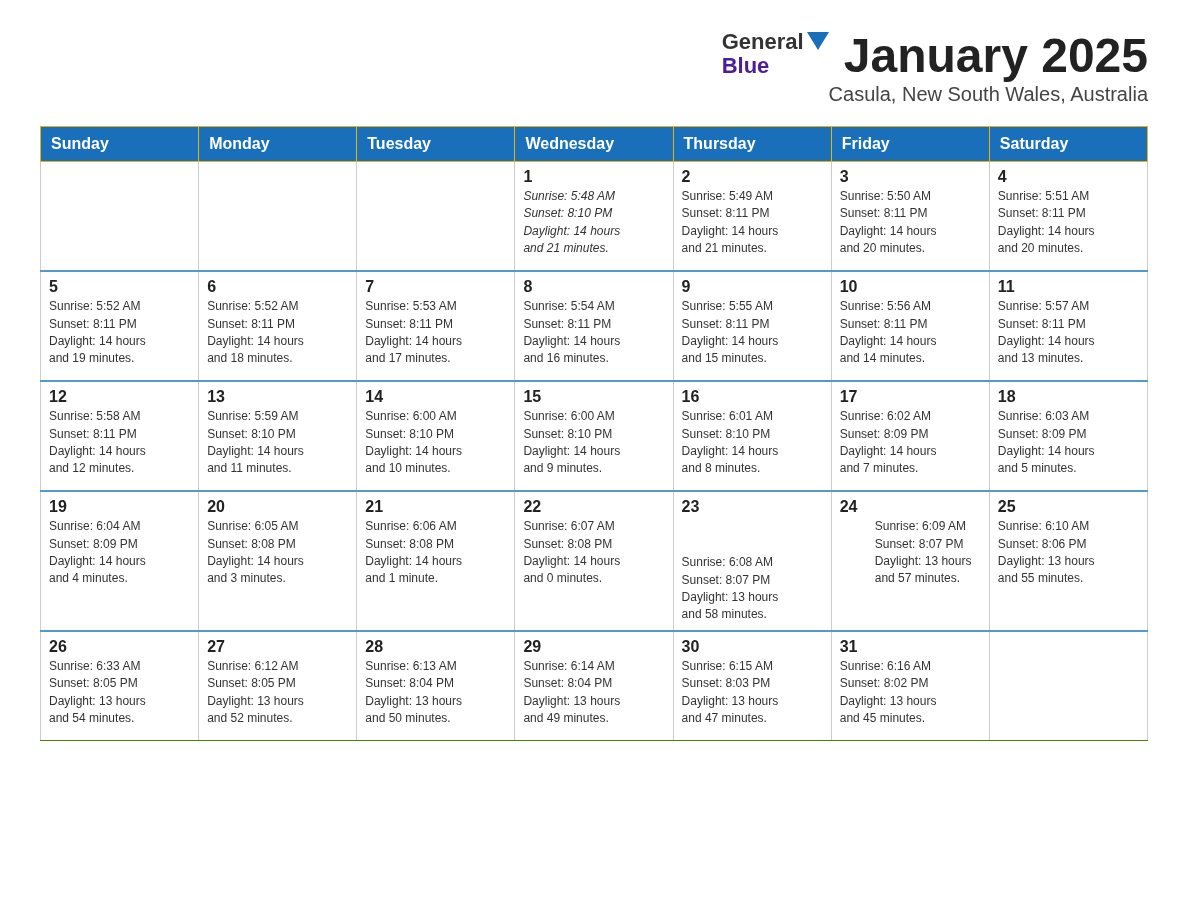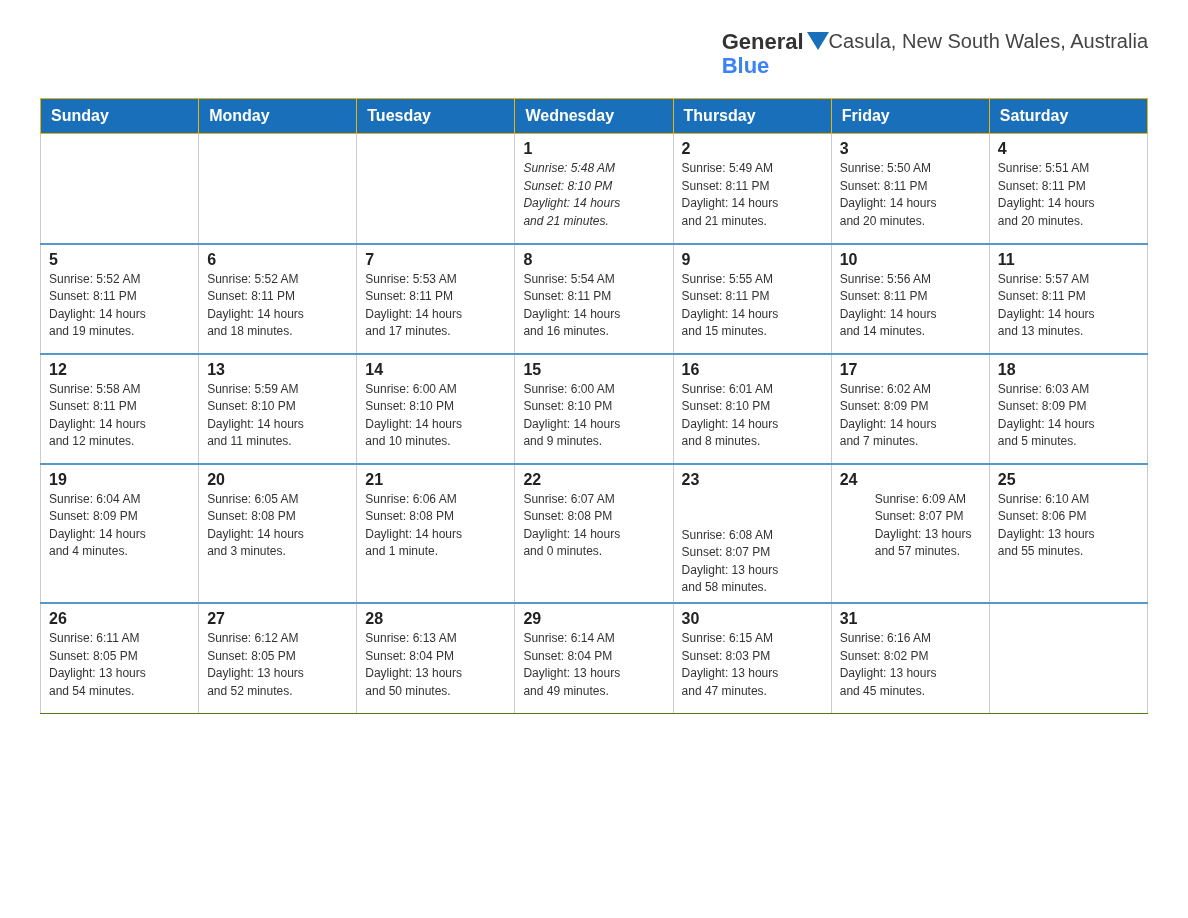--- a/index.html
+++ b/index.html
@@ -90,24 +90,25 @@
   <div class="logo">
     <div style="display:flex;flex-direction:column;align-items:flex-start;">
       <div style="display:flex;align-items:center;">
         <span class="logo-text">General</span>
         <div style="display:inline-block;margin-left:3px;margin-top:2px;">
           <svg width="22" height="18" viewBox="0 0 22 18">
             <polygon points="0,0 22,0 11,18" fill="#1a6fba"></polygon>
           </svg>
         </div>
       </div>
-      <span class="logo-text blue" style="color:#3b82f6;font-size:22px;font-weight:bold;">Blue</span>
+      <span class="logo-text blue" style="color:#4c1d95;font-size:22px;font-weight:bold;">Blue</span>
     </div>
   </div>
   <div class="title-block">
+    <h1>January 2025</h1>
     <h2>Casula, New South Wales, Australia</h2>
   </div>
 </div>
 
 <table class="calendar">
   <thead>
     <tr>
     <th>Sunday</th>
         <th>Monday</th>
         <th>Tuesday</th>
@@ -300,21 +301,21 @@
           <span class="day-number">25</span>
           <div class="day-info" style="white-space: pre-line;">Sunrise: 6:10 AM
 Sunset: 8:06 PM
 Daylight: 13 hours
 and 55 minutes.</div>
         </td>
       </tr>
       <tr>
         <td>
           <span class="day-number">26</span>
-          <div class="day-info" style="white-space: pre-line;">Sunrise: 6:11 AM
+          <div class="day-info" style="white-space: pre-line;">Sunrise: 6:33 AM
 Sunset: 8:05 PM
 Daylight: 13 hours
 and 54 minutes.</div>
         </td>
         <td>
           <span class="day-number">27</span>
           <div class="day-info" style="white-space: pre-line;">Sunrise: 6:12 AM
 Sunset: 8:05 PM
 Daylight: 13 hours
 and 52 minutes.</div>

